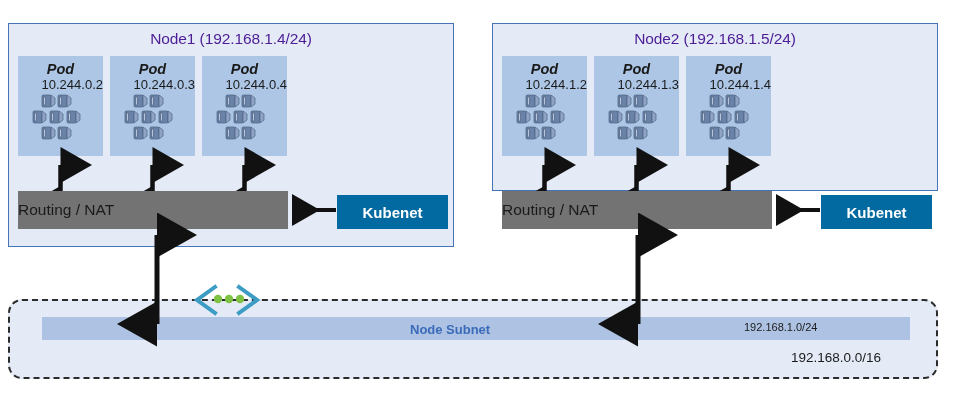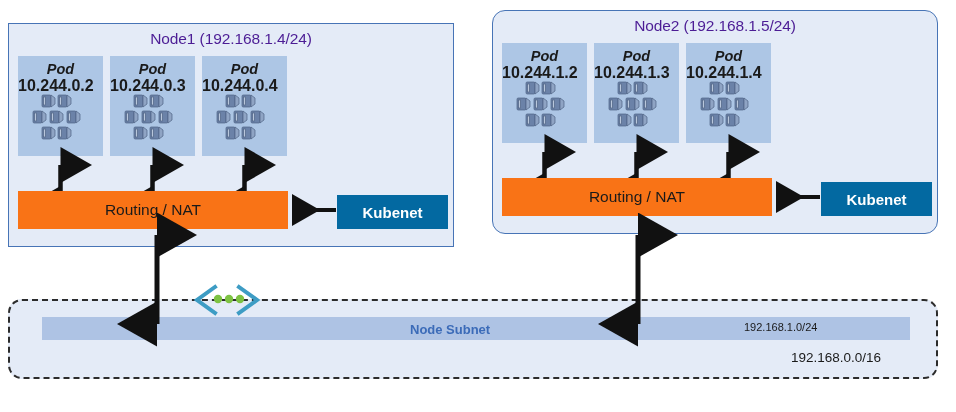--- a/index.html
+++ b/index.html
@@ -57,43 +57,43 @@
     font-weight: bold;
     color: #1a1a1a;
     line-height: 1.0;
     font-style: italic;
   }
   .pod-ip {
     position: absolute;
     top: 22px;
     left: 0;
     right: 0;
-    text-align: left;
-    font-size: 16px;
-    font-weight: bold;
+    text-align: right;
+    font-size: 13px;
+    font-weight: normal;
     color: #1a1a1a;
     line-height: 1.0;
   }
   .pod-icon {
     position: absolute;
     top: 38px;
     left: 50%;
     transform: translateX(-50%);
     width: 62px;
     height: 52px;
   }
 
   
   .routing-bar {
     position: absolute;
-    background: #f97316;
+    background: #737373;
     box-sizing: border-box;
     display: flex;
     align-items: center;
-    justify-content: center;
+    justify-content: flex-start;
   }
   .routing-bar span {
     font-size: 15.5px;
     color: #1a1a1a;
   }
 
   
   .kubenet-box {
     position: absolute;
     background: #0369a1;
@@ -326,21 +326,21 @@
         </marker>
       </defs>
       <line x1="48" y1="8" x2="4" y2="8" stroke="#111111" stroke-width="4" marker-end="url(#ah-left-1)"></line>
     </svg>
 
     <div class="kubenet-box" style="left:328px; top:171px; width:111px; height:34px;">
       <span>Kubenet</span>
     </div>
   </div>
 
-  <div class="node-box" style="left:492px; top:10px; width:446px; height:224px;border-radius:13px;">
+  <div class="node-box" style="left:492px; top:23px; width:446px; height:168px;">
     <div class="node-title">Node2 (192.168.1.5/24)</div>
 
     <div class="pod-box" style="left:9px; top:32px;">
       <div class="pod-label">Pod</div>
       <div class="pod-ip">10.244.1.2</div>
       <svg class="pod-icon" viewBox="0 0 62 52">
         <g fill="#6b82a8" stroke="#4f6384" stroke-width="0.7">
           <g>
               <rect x="12" y="1" width="9" height="12" rx="1.2"></rect>
               <path d="M21 1 l4 3 v6 l-4 3 z" fill="#8fa4c4"></path>

